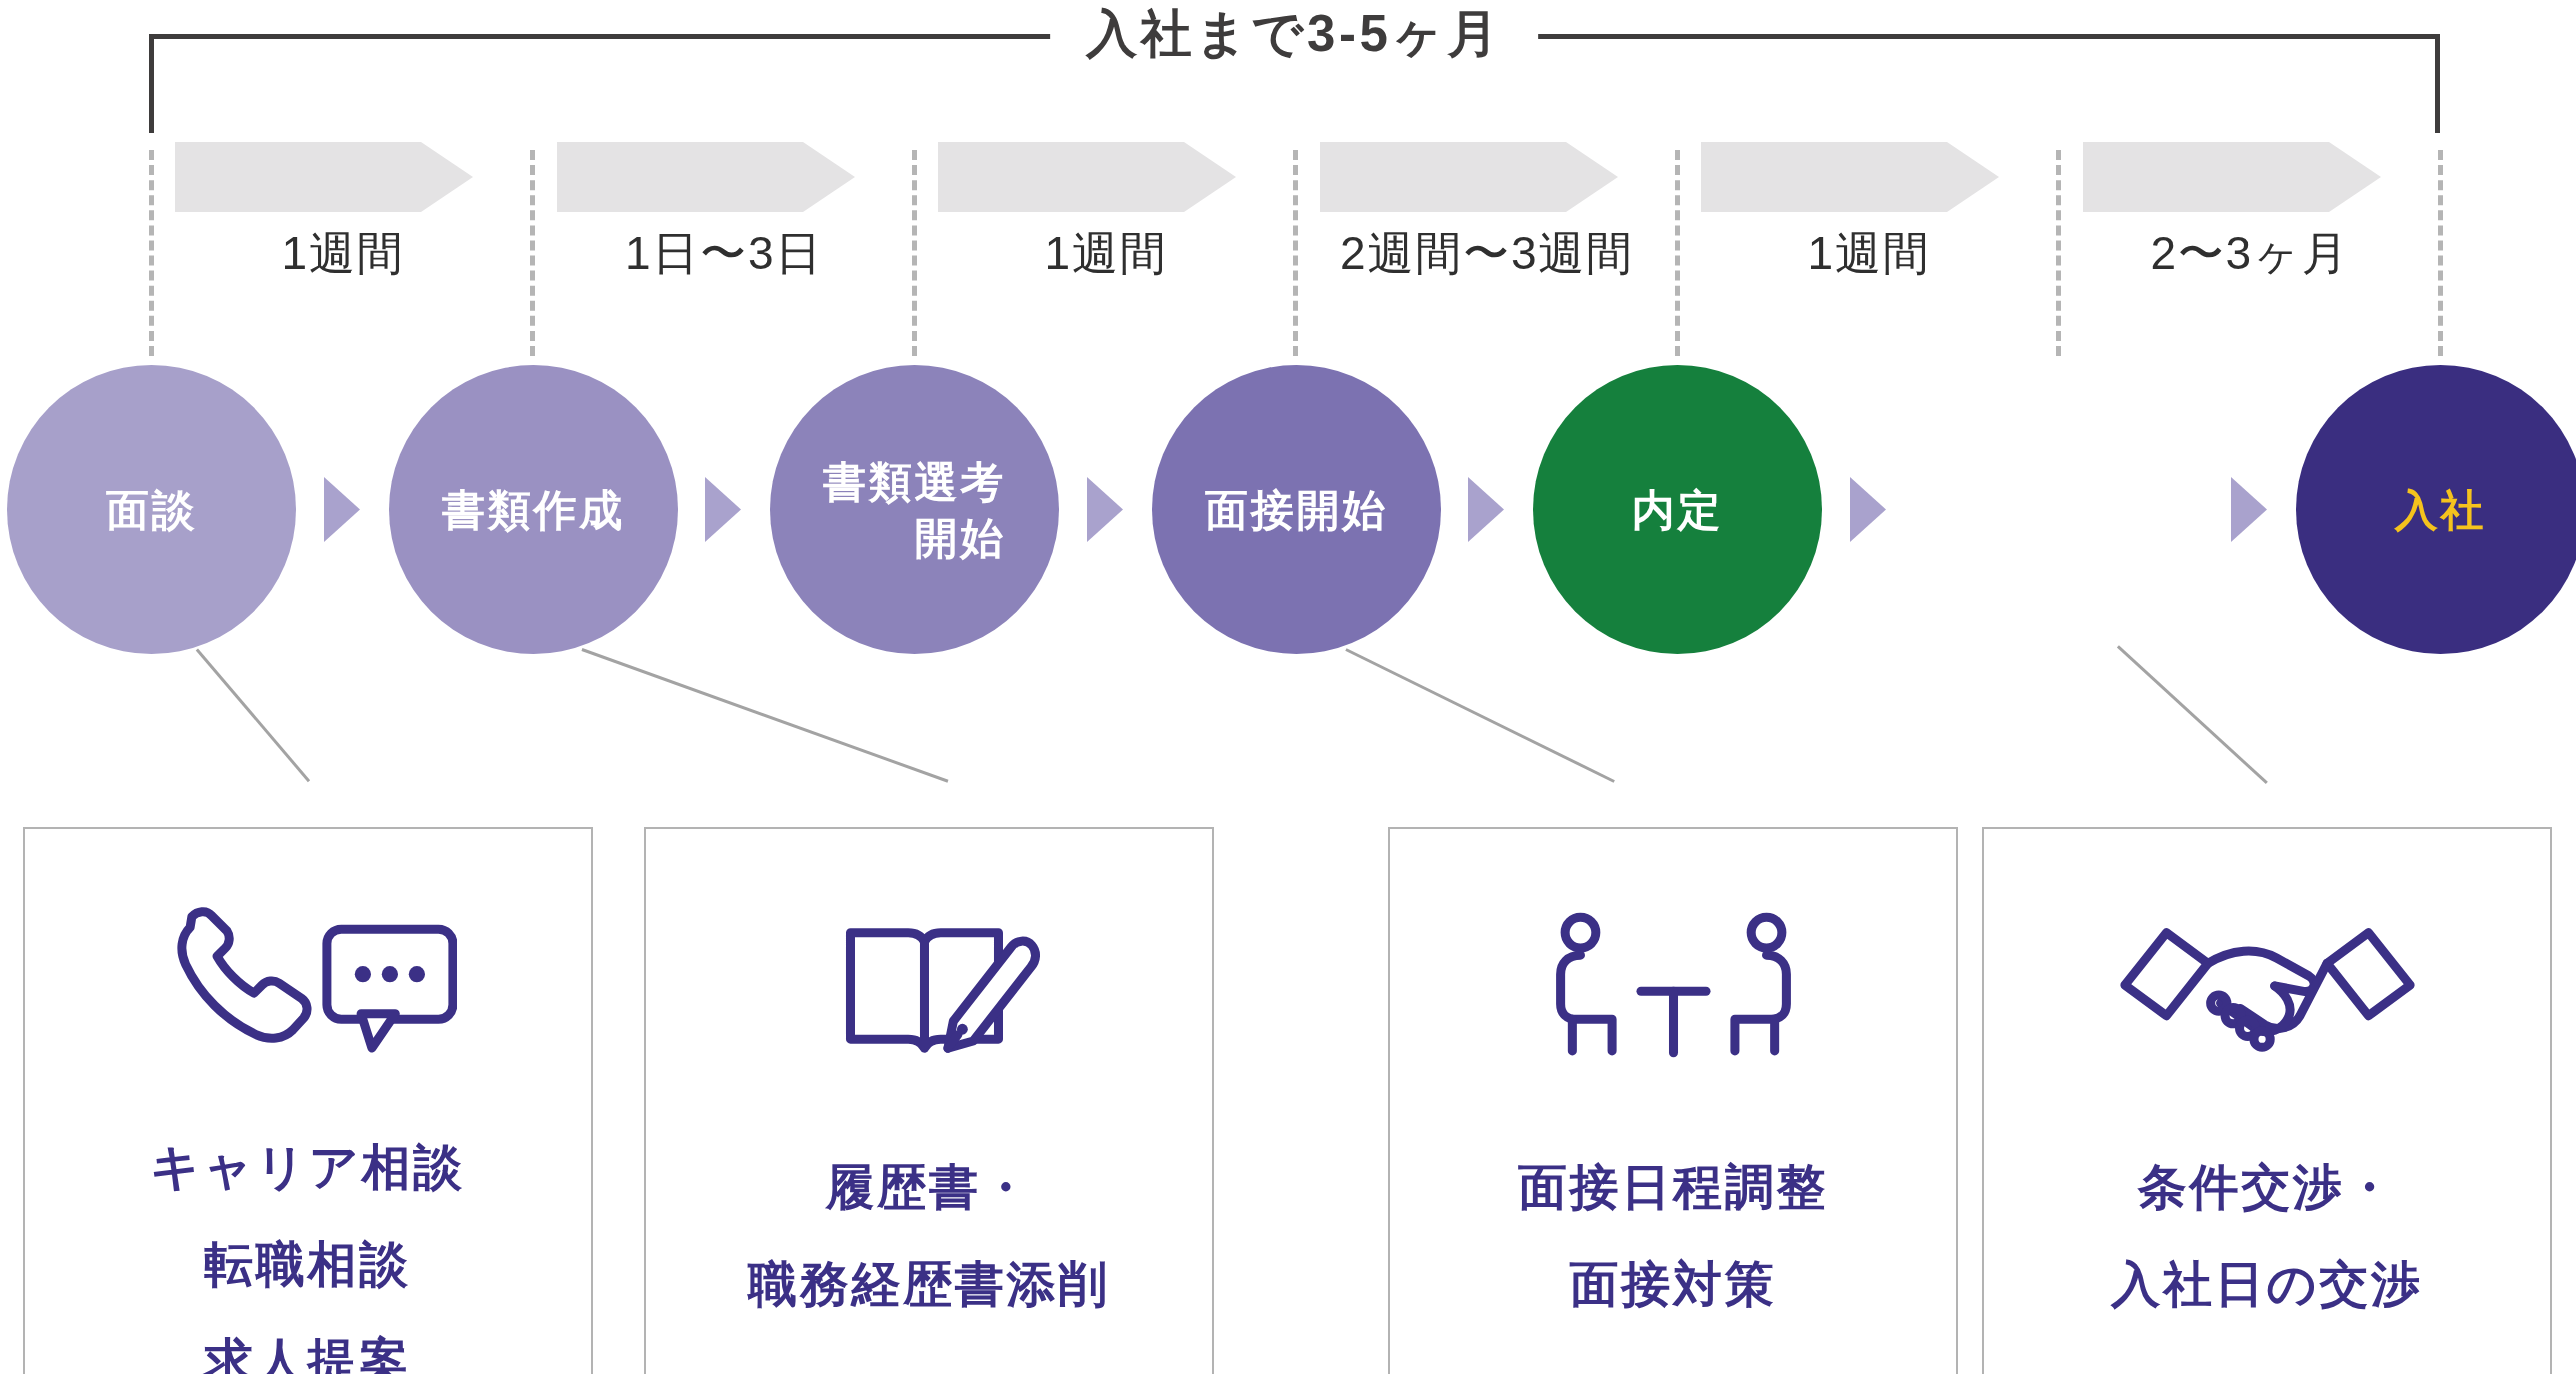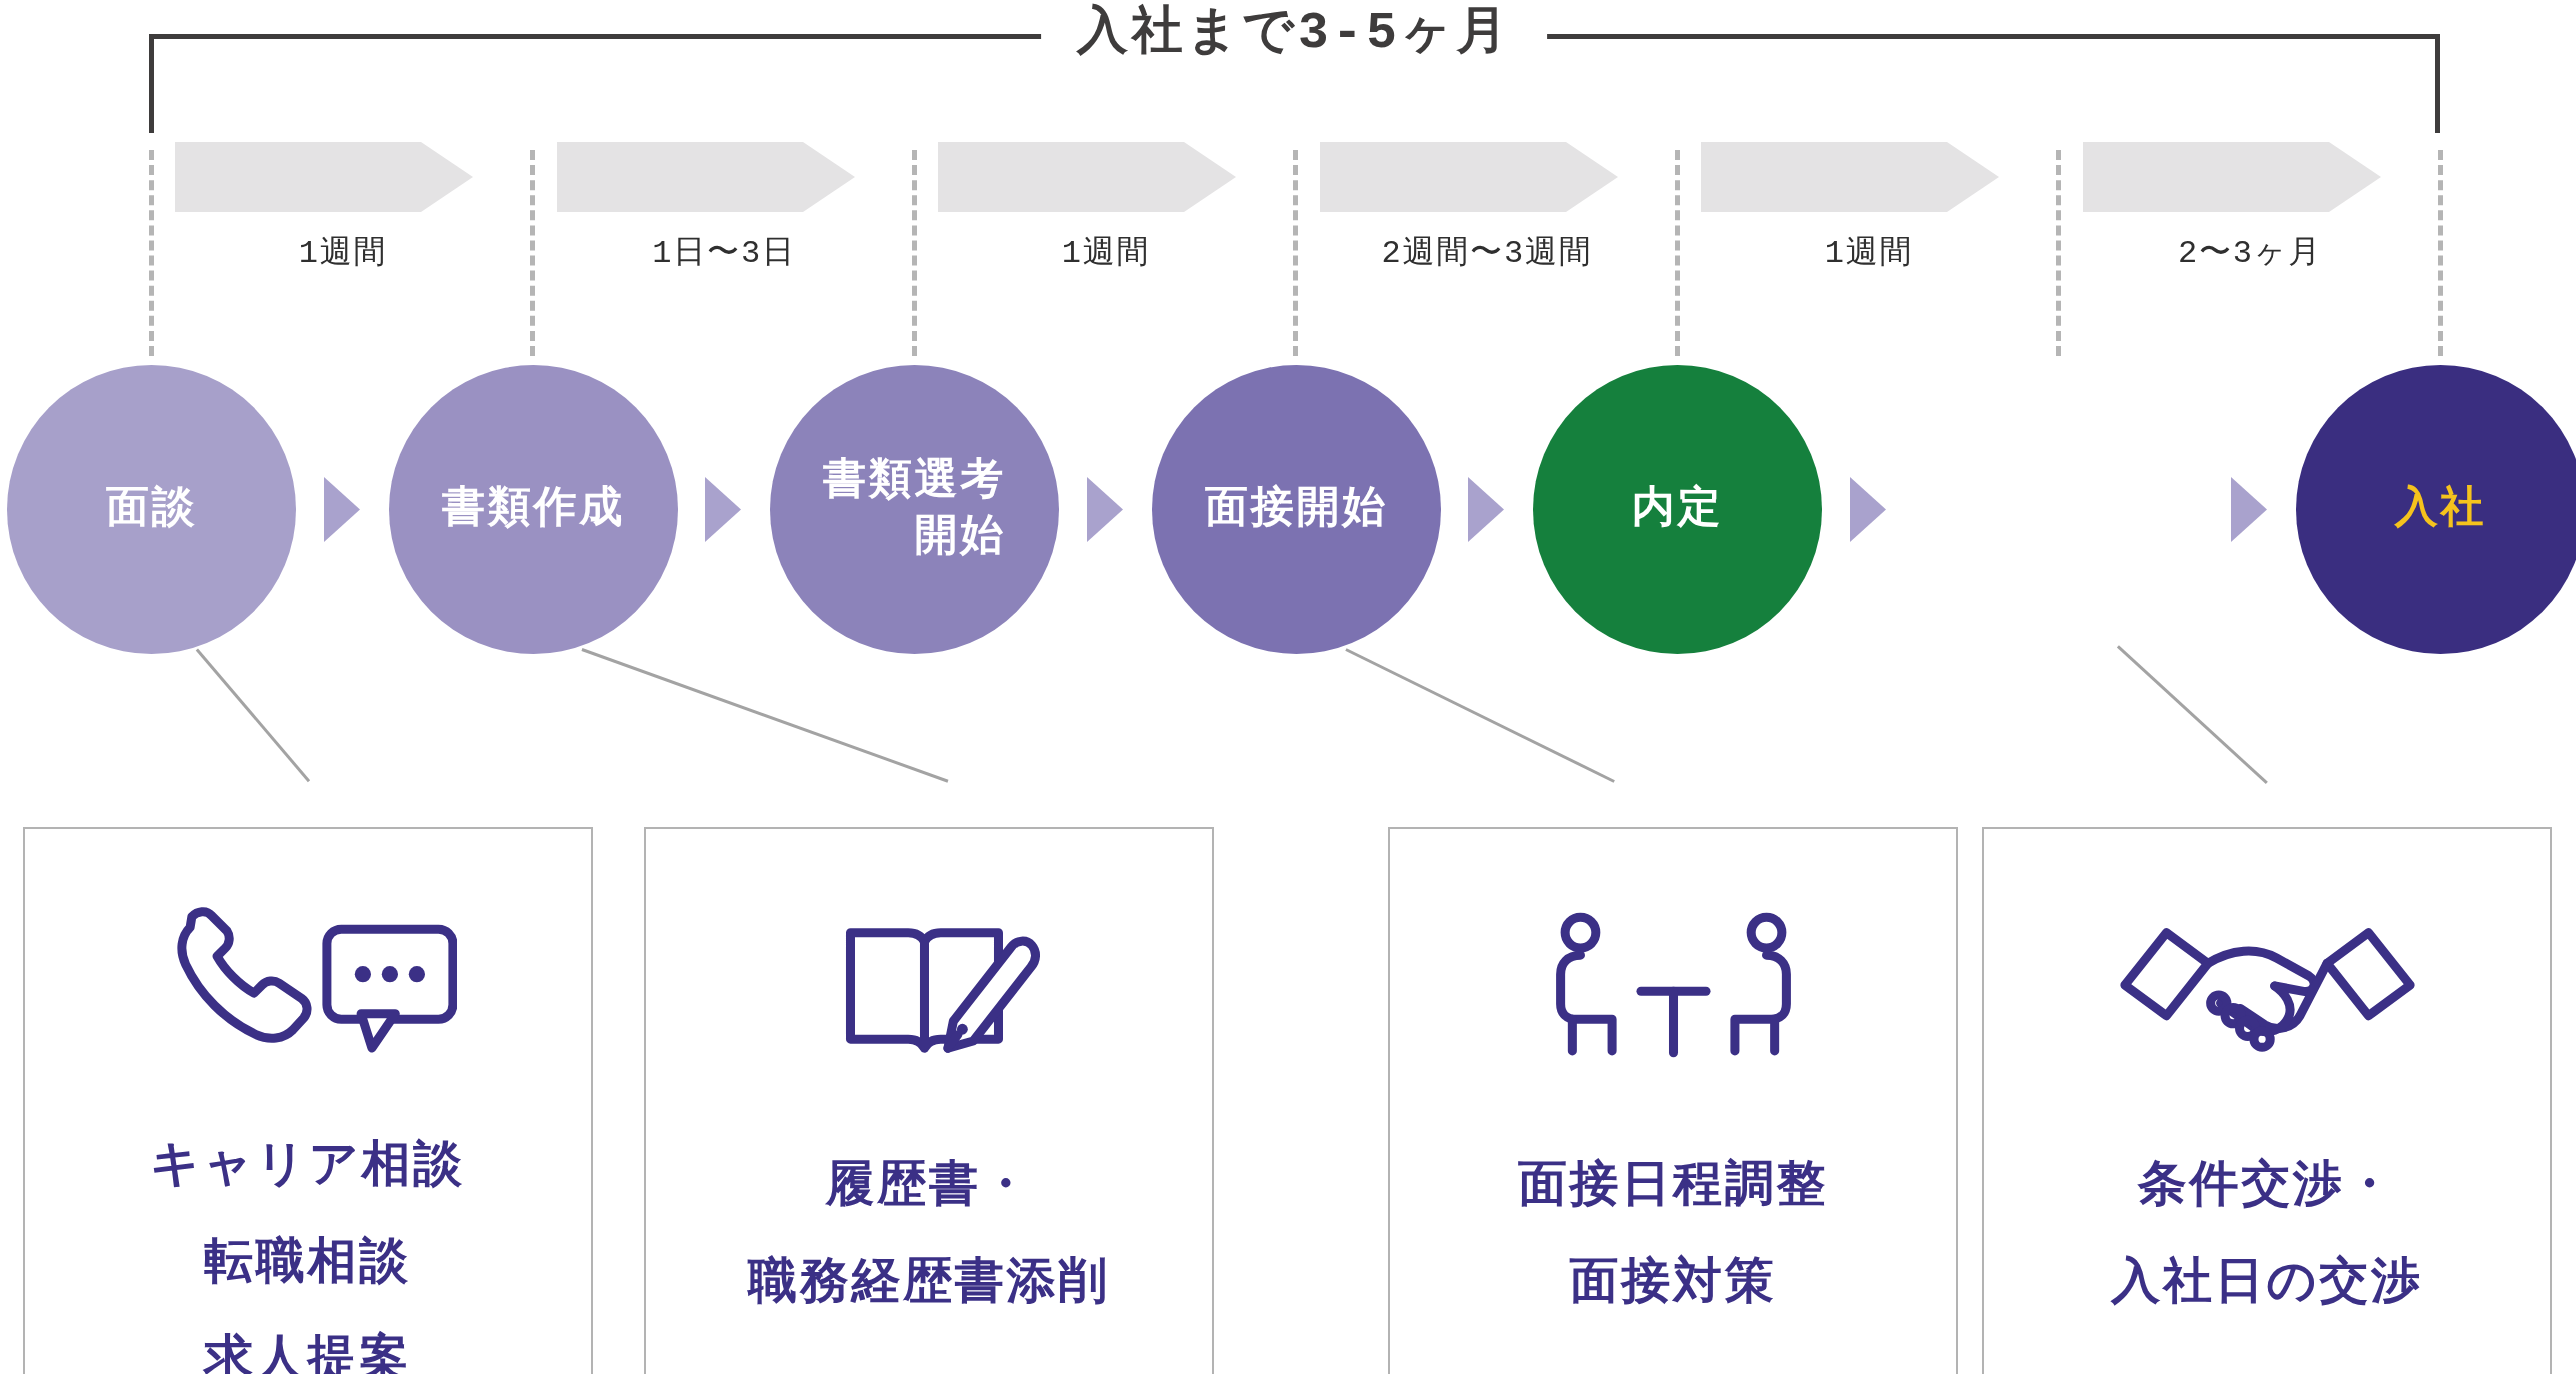--- a/index.html
+++ b/index.html
@@ -1,38 +1,38 @@
 <!DOCTYPE html>
 <html style="font-size:14.4px"><head>
 <meta charset="utf-8">
 <style>
   html,body{margin:0;padding:0;background:#fff;}
   .stage{position:relative;width:2576px;height:1375px;background:#ffffff;overflow:hidden;
-         font-family:Liberation Mono, monospace;}
+         font-family:Liberation Sans, sans-serif;}
 
   
   .bracket{position:absolute;left:149px;top:34px;width:2291px;height:99px;
            border-top:5.4px solid #3e3c3c;border-left:5.4px solid #3e3c3c;border-right:5.4px solid #3e3c3c;
            box-sizing:border-box;}
   .title{position:absolute;left:1294px;top:1.8px;transform:translateX(-50%);
          background:#fff;padding:0 36px;font-size:51px;font-weight:700;color:#3e3c3c;
          line-height:63px;letter-spacing:3.6px;white-space:nowrap;z-index:3;}
 
   
   .dash{position:absolute;top:150px;height:206px;width:0;border-left:5.4px dashed #b5b5b5;}
   .d0{left:149px}.d1{left:530px}.d2{left:912px}.d3{left:1293px}.d4{left:1675px}.d5{left:2056px}.d6{left:2438px}
 
   
   .garrow{position:absolute;top:142px;width:298px;height:70px;background:#e4e3e4;
           clip-path:polygon(0 0, calc(100% - 52px) 0, 100% 50%, calc(100% - 52px) 100%, 0 100%);}
   .a0{left:175px}.a1{left:557px}.a2{left:938px}.a3{left:1320px}.a4{left:1701px}.a5{left:2083px}
 
   
   .interval{position:absolute;top:231px;width:382px;text-align:center;color:#2f2f2f;}
-  .interval .dur{font-size:32px;line-height:45px;letter-spacing:1.8px;}
+  .interval .dur{font-size:46px;line-height:45px;letter-spacing:1.8px;}
   .interval .note{font-size:32px;line-height:40px;margin-top:12.6px;letter-spacing:0.9px;}
   .i0{left:152px}.i1{left:533px}.i2{left:915px}.i3{left:1296px}.i4{left:1678px}.i5{left:2059px}
 
   
   .step{position:absolute;top:365px;width:289px;height:289px;border-radius:50%;
         display:flex;align-items:center;justify-content:center;text-align:center;
         font-size:43px;font-weight:700;letter-spacing:2.7px;line-height:56px;}
   .step span{white-space:pre-line;}
   .s0{left:7.2px}.s1{left:389px}.s2{left:770px}.s3{left:1152px}.s4{left:1533px}.s5{left:1915px}.s6{left:2296px}
 

